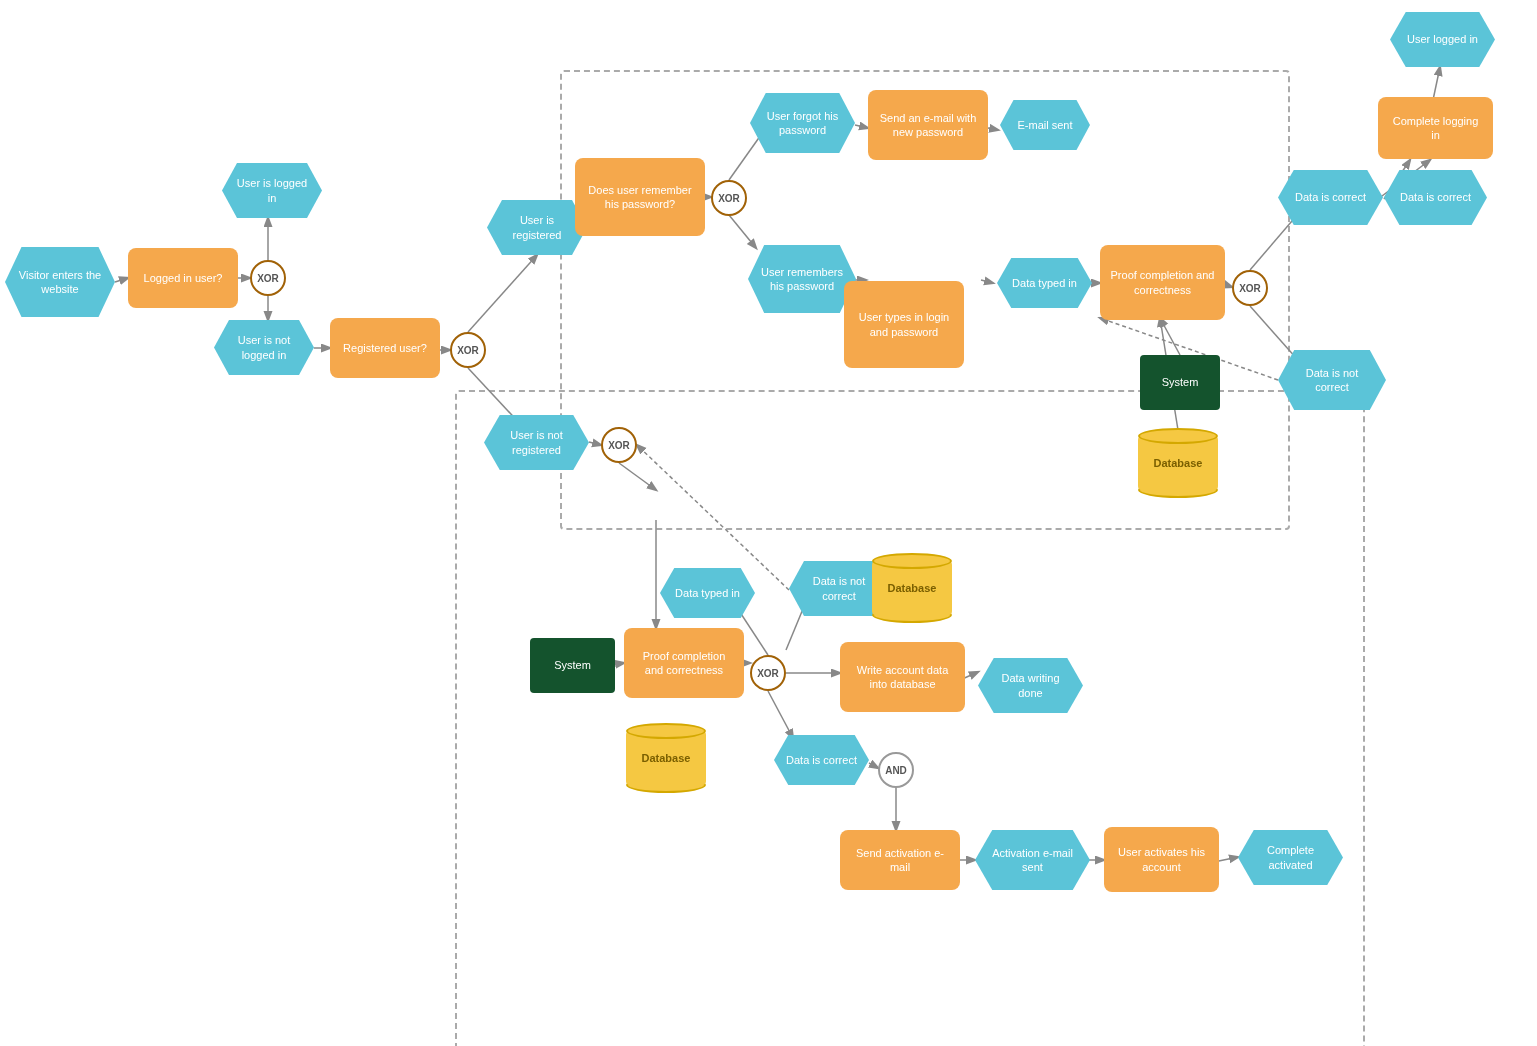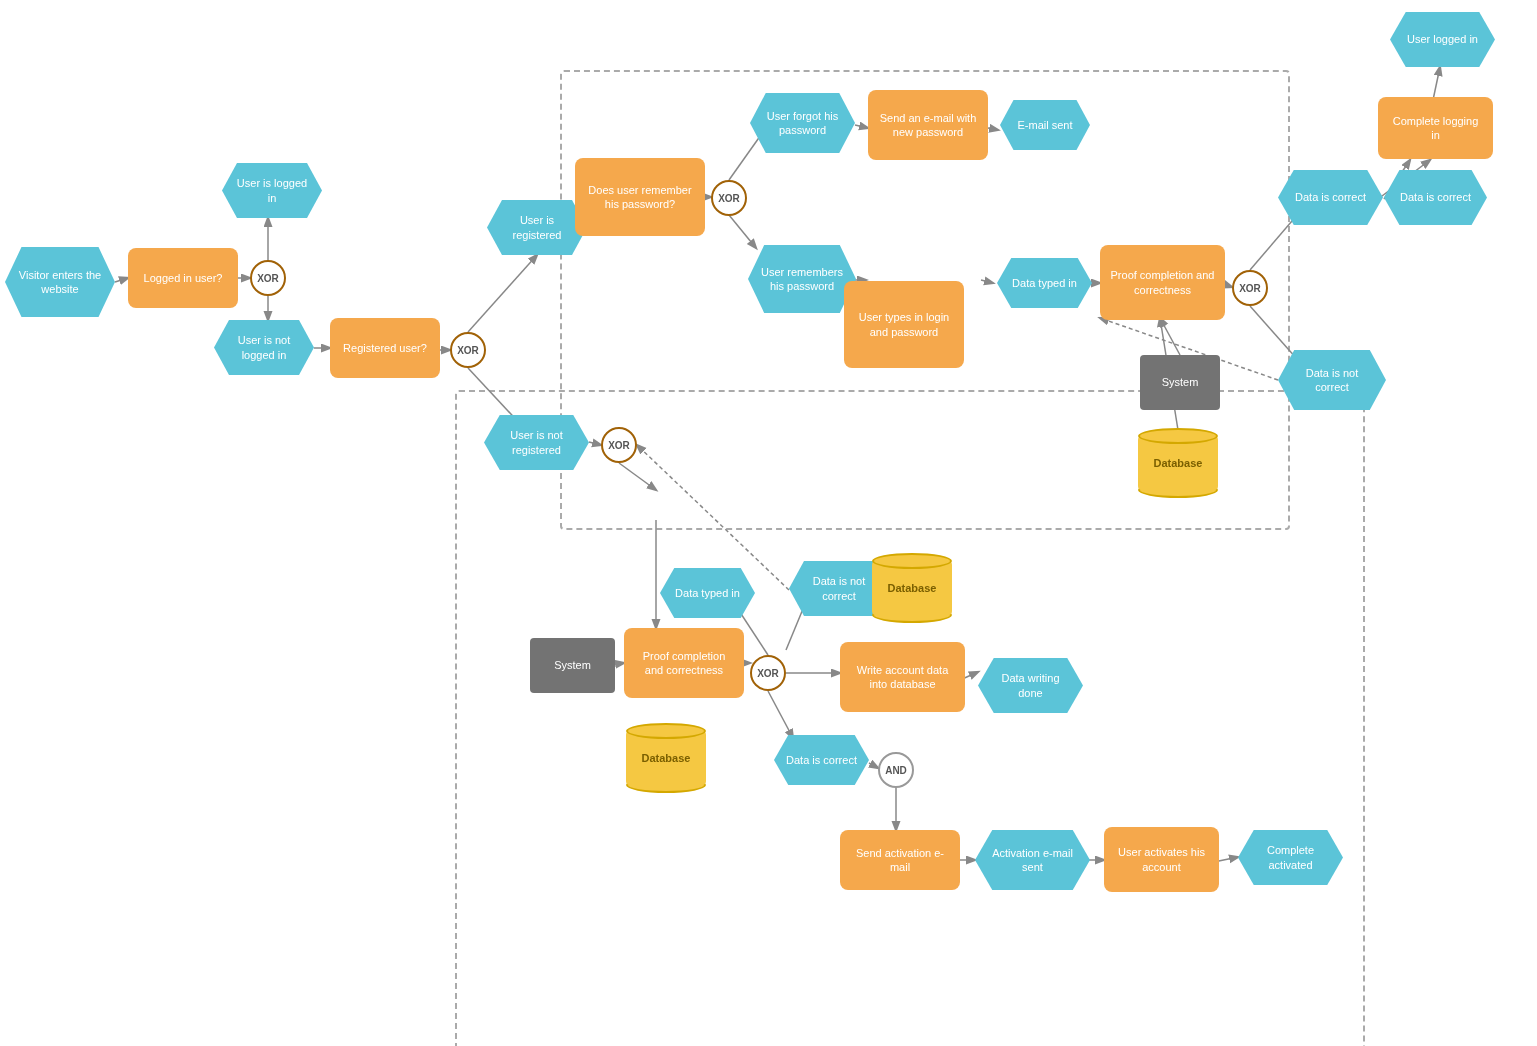--- a/index.html
+++ b/index.html
@@ -40,21 +40,21 @@
     }
     
     .node-blue-hex {
       background: #5bc4d8;
       color: #fff;
       padding: 8px 10px;
       clip-path: polygon(15% 0%, 85% 0%, 100% 50%, 85% 100%, 15% 100%, 0% 50%);
     }
     
     .node-blue-square {
-      background: #737373;
+      background: #14532d;
       color: #fff;
       border-radius: 4px;
       padding: 6px 26px;
     }
     
     .node-cylinder {
       display: flex;
       flex-direction: column;
       align-items: center;
       justify-content: center;

